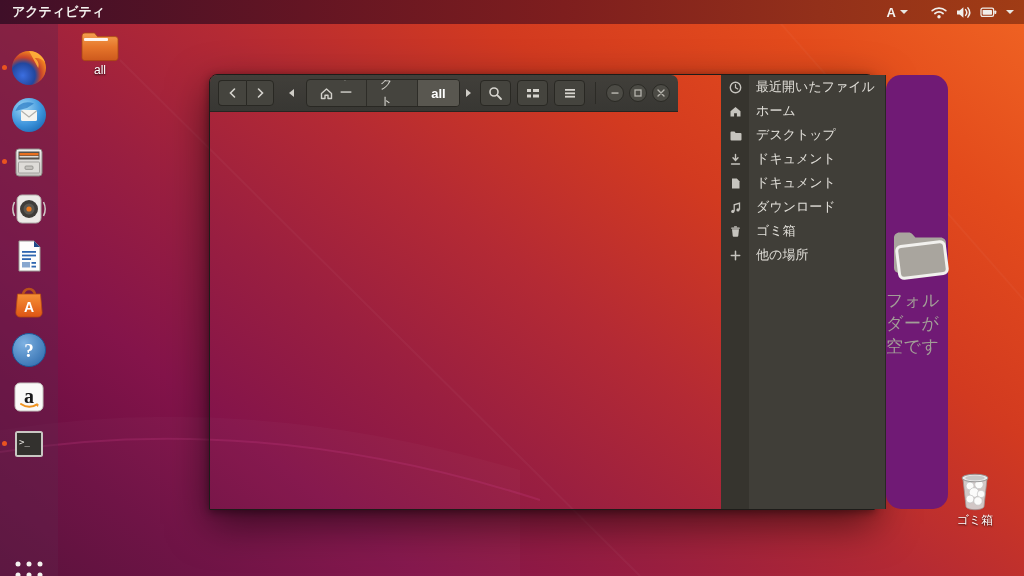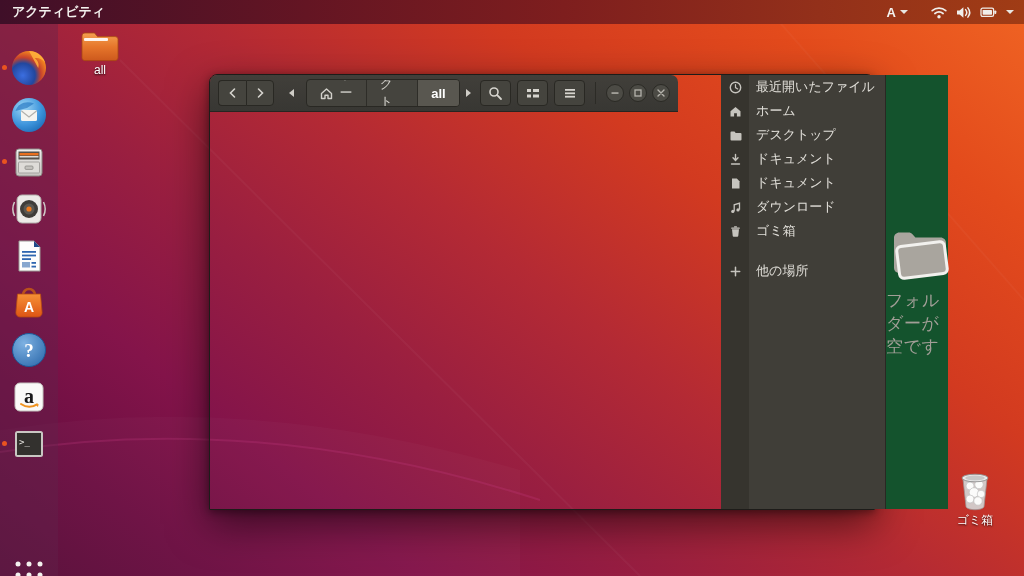--- a/index.html
+++ b/index.html
@@ -79,25 +79,25 @@
 
   .win-body { flex:1; display:flex; min-height:0;padding-left:43px; }
   .sidebar {
     width:165px; flex:0 0 165px;
     background:linear-gradient(90deg,#36342e 0,#36342e 28px,#403e38 28px);
     border-right:1px solid #292823; padding-top:0;
   }
   .side-row { height:24px; display:flex; align-items:center; cursor:default; }
   .side-row .ic { width:28px; display:flex; align-items:center; justify-content:center; }
   .side-row .txt { font-size:13px; color:#e0ded8; padding-left:7px; white-space:nowrap; }
-  .side-row.other { margin-top:16px; }
+  .side-row.other { margin-top:0; }
 
   .content {
-    flex:1; background:#14532d; display:flex; flex-direction:column;
-    align-items:flex-start; justify-content:center;
+    flex:1; background:#701a75; display:flex; flex-direction:column;
+    align-items:flex-start; justify-content:center;border-radius:15px;
   }
   .empty-msg { margin-top:12px; font-size:17px; color:#a29e97; font-weight:500; letter-spacing:.5px; }
 
   svg { overflow:visible; }
 </style>
 </head>
 <body>
 
 <svg class="facet" width="1024" height="576" viewBox="0 0 1024 576">
   <path d="M0 430 Q 250 390 520 470 L 520 576 L 0 576 Z" fill="rgba(255,255,255,0.025)"></path>

